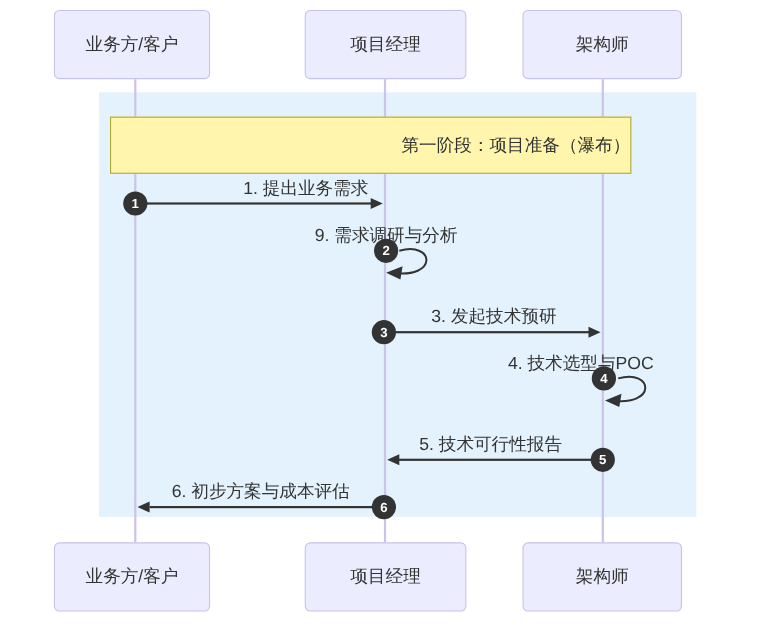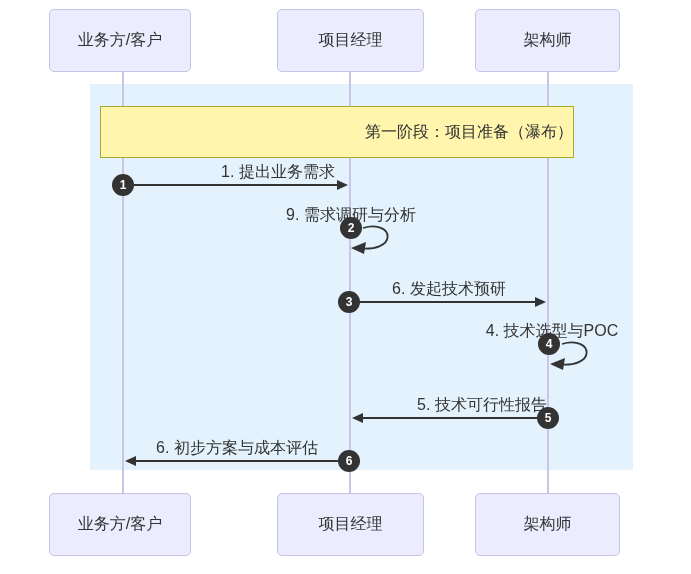--- a/index.html
+++ b/index.html
@@ -136,33 +136,33 @@
   <div class="arrowhead-right" style="left:337px; top:180px;"></div>
   <div class="seq-num" style="left:112px; top:174px;">1</div>
 
   <div class="msg-label" style="left:351px; top:205px;">9. 需求调研与分析</div>
   <svg class="self-loop" style="left:347px; top:218px;" width="56" height="42" viewBox="0 0 56 42">
     <path d="M 16 10 C 48 1, 52 36, 9 30"></path>
     <polygon points="4,30 19,24 17,36"></polygon>
   </svg>
   <div class="seq-num" style="left:340px; top:217px;">2</div>
 
-  <div class="msg-label" style="left:449px; top:279px;">6. 发起技术预研</div>
+  <div class="msg-label" style="left:449px; top:279px;">3. 发起技术预研</div>
   <div class="msg-line" style="left:349px; top:301px; width:187px;"></div>
   <div class="arrowhead-right" style="left:535px; top:297px;"></div>
   <div class="seq-num" style="left:338px; top:291px;">3</div>
 
-  <div class="msg-label" style="left:552px; top:321px;">4. 技术选型与POC</div>
+  <div class="msg-label" style="left:528px; top:321px;">4. 技术选型与POC</div>
   <svg class="self-loop" style="left:546px; top:334px;" width="56" height="42" viewBox="0 0 56 42">
     <path d="M 16 10 C 48 1, 52 36, 9 30"></path>
     <polygon points="4,30 19,24 17,36"></polygon>
   </svg>
   <div class="seq-num" style="left:538px; top:333px;">4</div>
 
-  <div class="msg-label" style="left:446px; top:395px;margin-left:36px;">5. 技术可行性报告</div>
+  <div class="msg-label" style="left:446px; top:395px;">5. 技术可行性报告</div>
   <div class="msg-line" style="left:362px; top:417px; width:186px;"></div>
   <div class="arrowhead-left" style="left:352px; top:413px;"></div>
   <div class="seq-num" style="left:537px; top:407px;">5</div>
 
   <div class="msg-label" style="left:237px; top:438px;text-align:right;">6. 初步方案与成本评估</div>
   <div class="msg-line" style="left:136px; top:460px; width:213px;"></div>
   <div class="arrowhead-left" style="left:125px; top:456px;"></div>
   <div class="seq-num" style="left:338px; top:450px;">6</div>
 
   <div class="actor" style="left:49px; top:493px; width:142px;">

